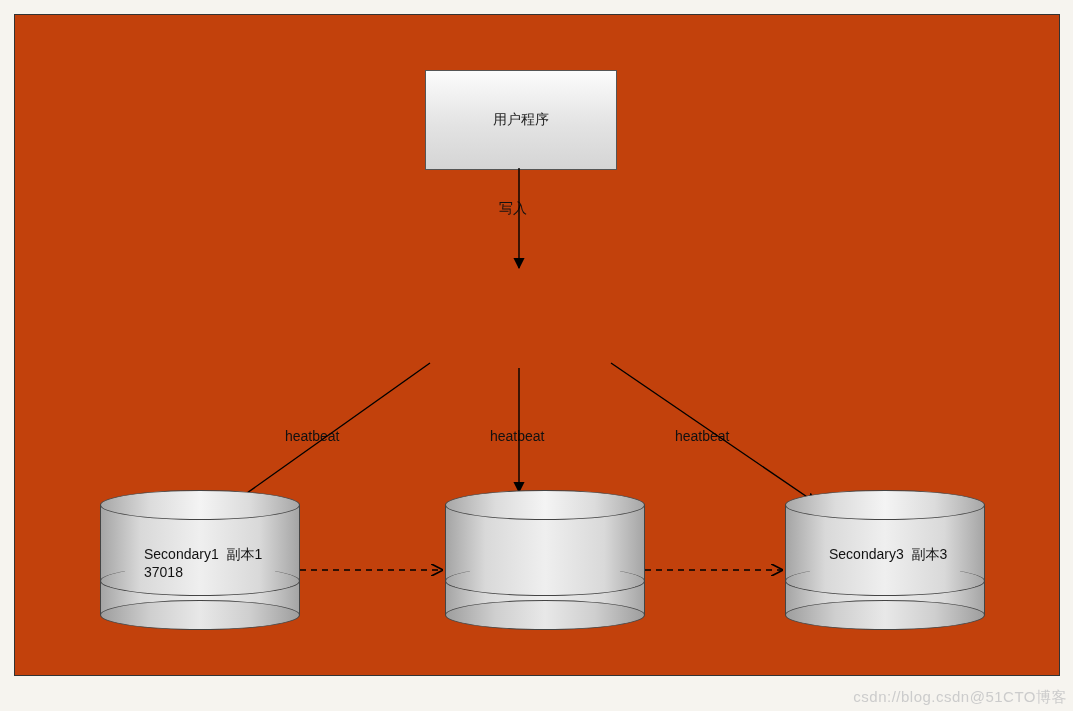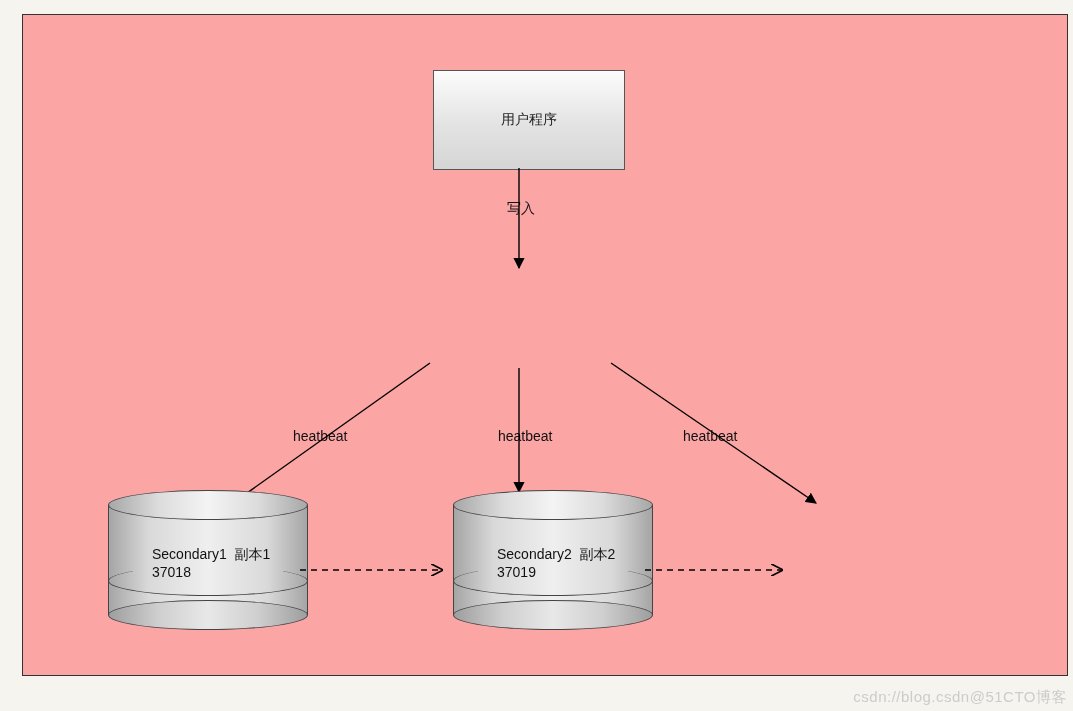--- a/index.html
+++ b/index.html
@@ -7,26 +7,26 @@
     padding: 0;
     background: #f6f4ef;
     font-family: "SimSun", "Microsoft YaHei", Arial, sans-serif;
     width: 1073px;
     height: 711px;
     position: relative;
     overflow: hidden;
   }
   .frame {
     position: absolute;
-    left: 22px;
+    left: 14px;
     top: 14px;
     width: 1044px;
     height: 660px;
     border: 1px solid #333;
-    background: #fca5a5;
+    background: #c2410c;
   }
   .watermark {
     position: absolute;
     right: 6px;
     bottom: 4px;
     color: #ccc;
     font-size: 15px;
     font-family: Arial, sans-serif;
     letter-spacing: 0.5px;
   }
@@ -142,24 +142,29 @@
       <div class="rim"></div>
     <div class="label">Secondary1  副本1
 37018</div>
   </div>
 
   <div id="sec2" class="cyl sec">
     <div class="bot"></div>
       <div class="body"></div>
       <div class="top"></div>
       <div class="rim"></div>
-    <div class="label">Secondary2  副本2
-37019</div>
   </div>
 
+  <div id="sec3" class="cyl sec">
+    <div class="bot"></div>
+      <div class="body"></div>
+      <div class="top"></div>
+      <div class="rim"></div>
+    <div class="label">Secondary3  副本3</div>
+  </div>
 
   <div class="edge-label" style="left:484px; top:185px;">写入</div>
 
   <div class="edge-label" style="left:270px; top:413px;">heatbeat</div>
 
   <div class="edge-label" style="left:475px; top:413px;">heatbeat</div>
 
   <div class="edge-label" style="left:660px; top:413px;">heatbeat</div>
 
 </div>

